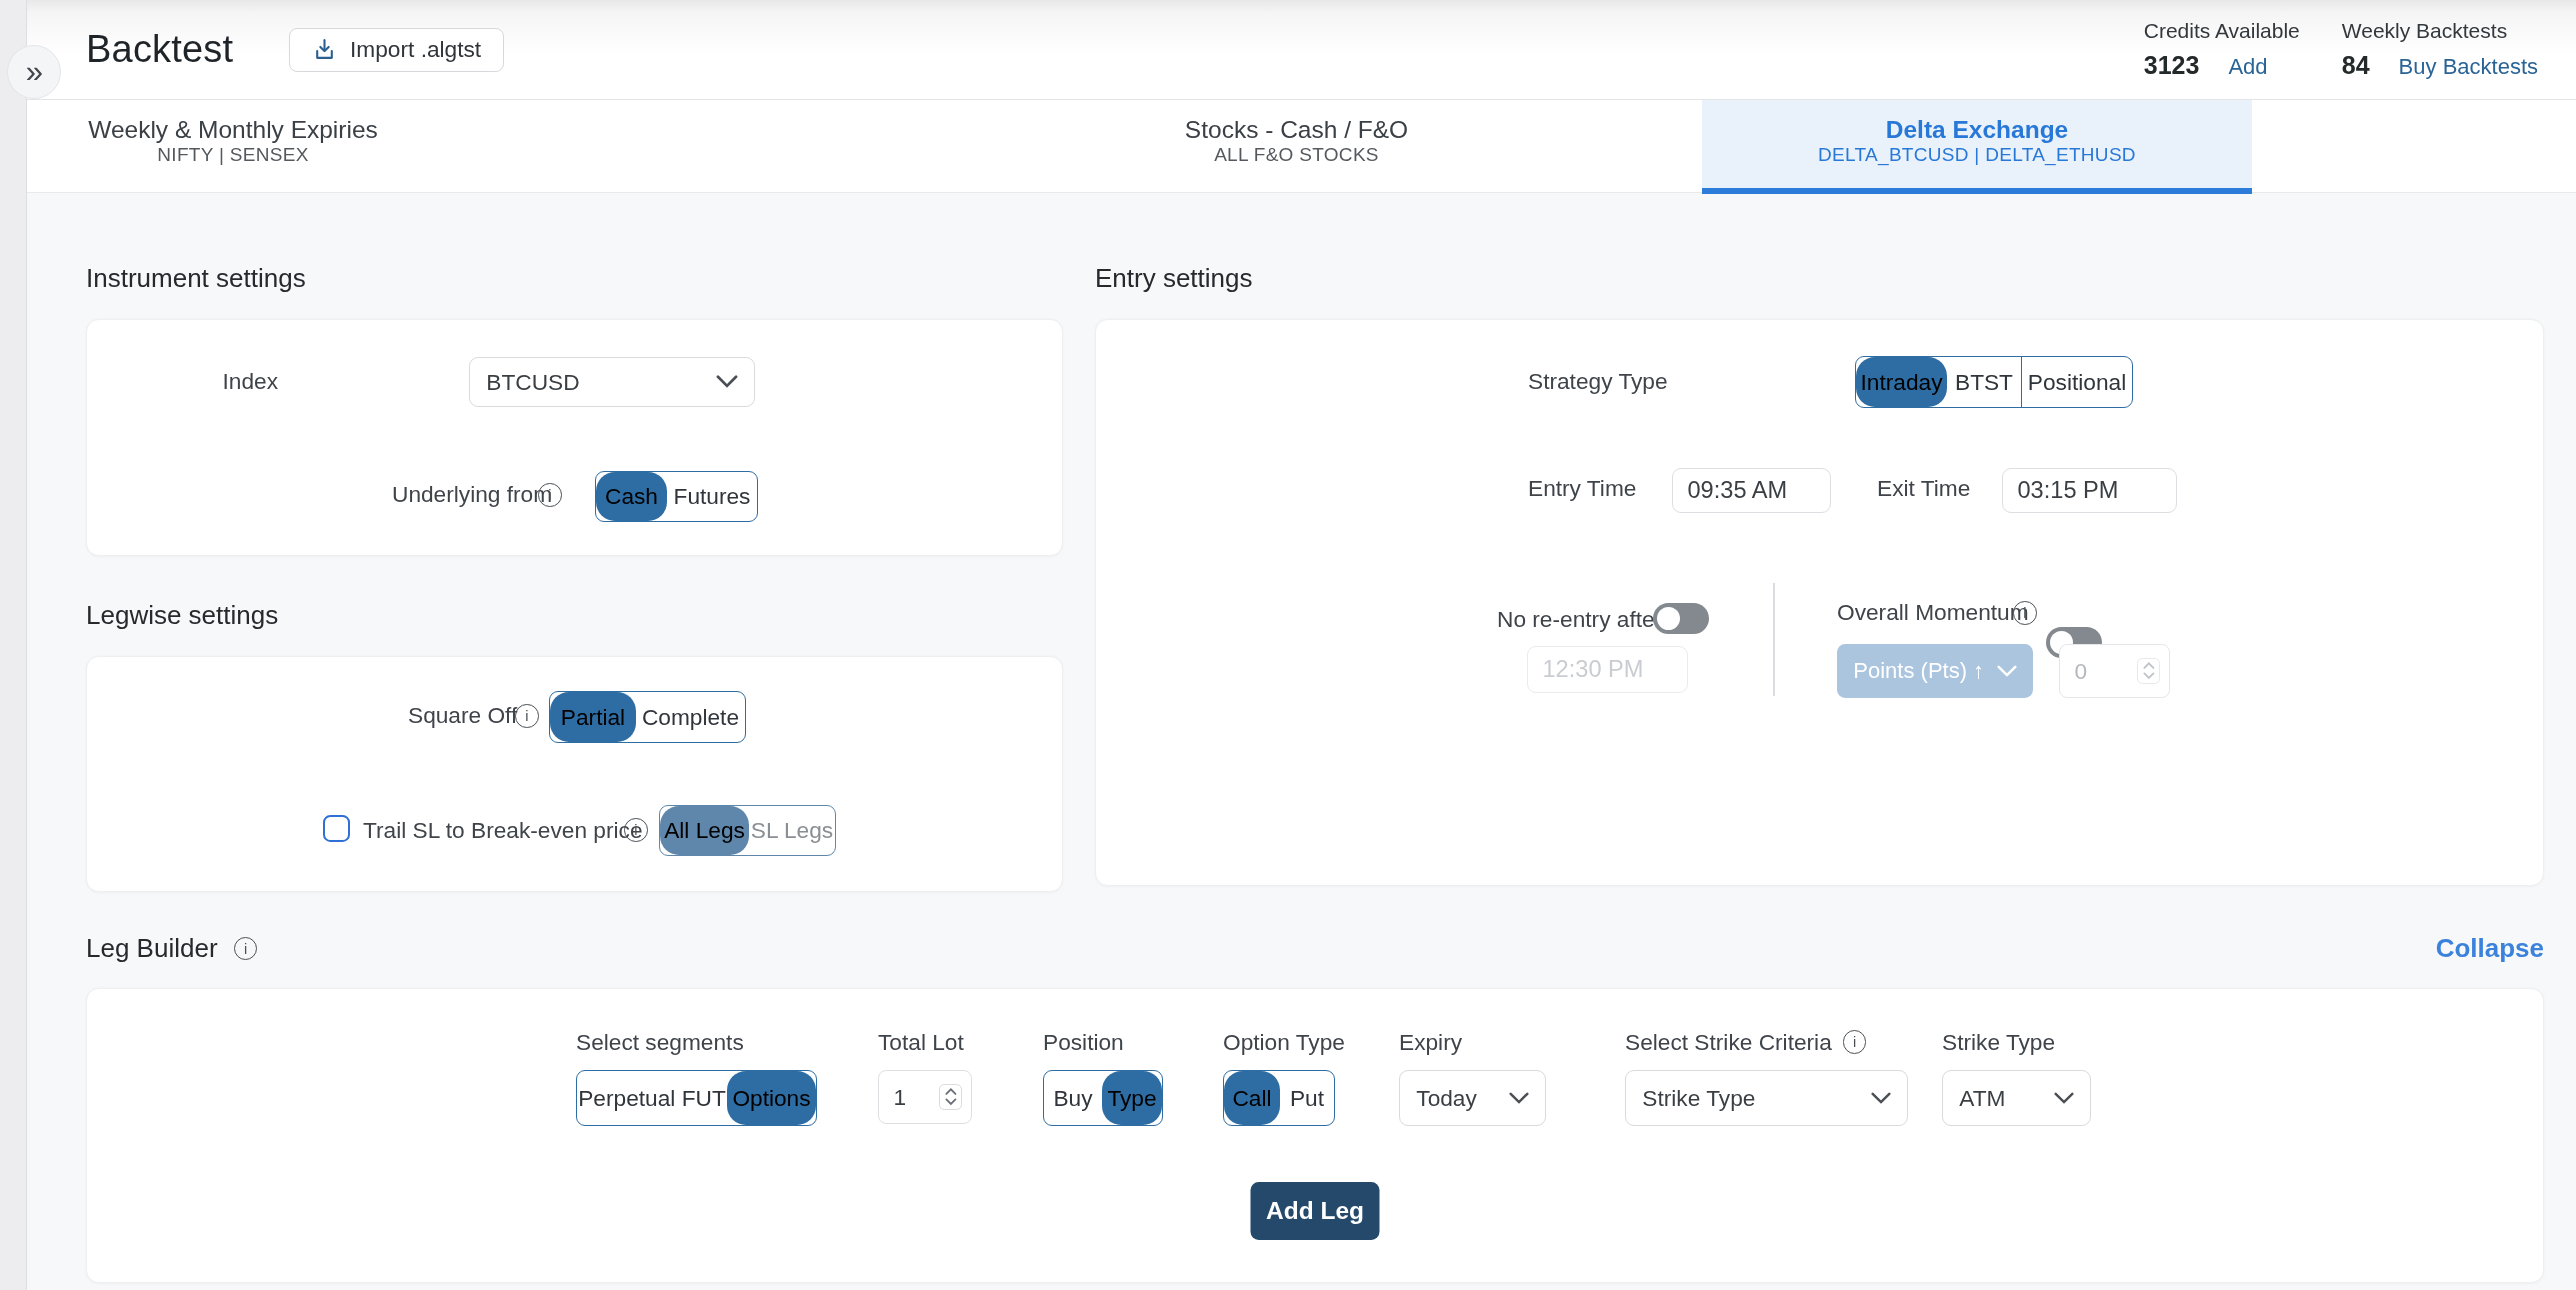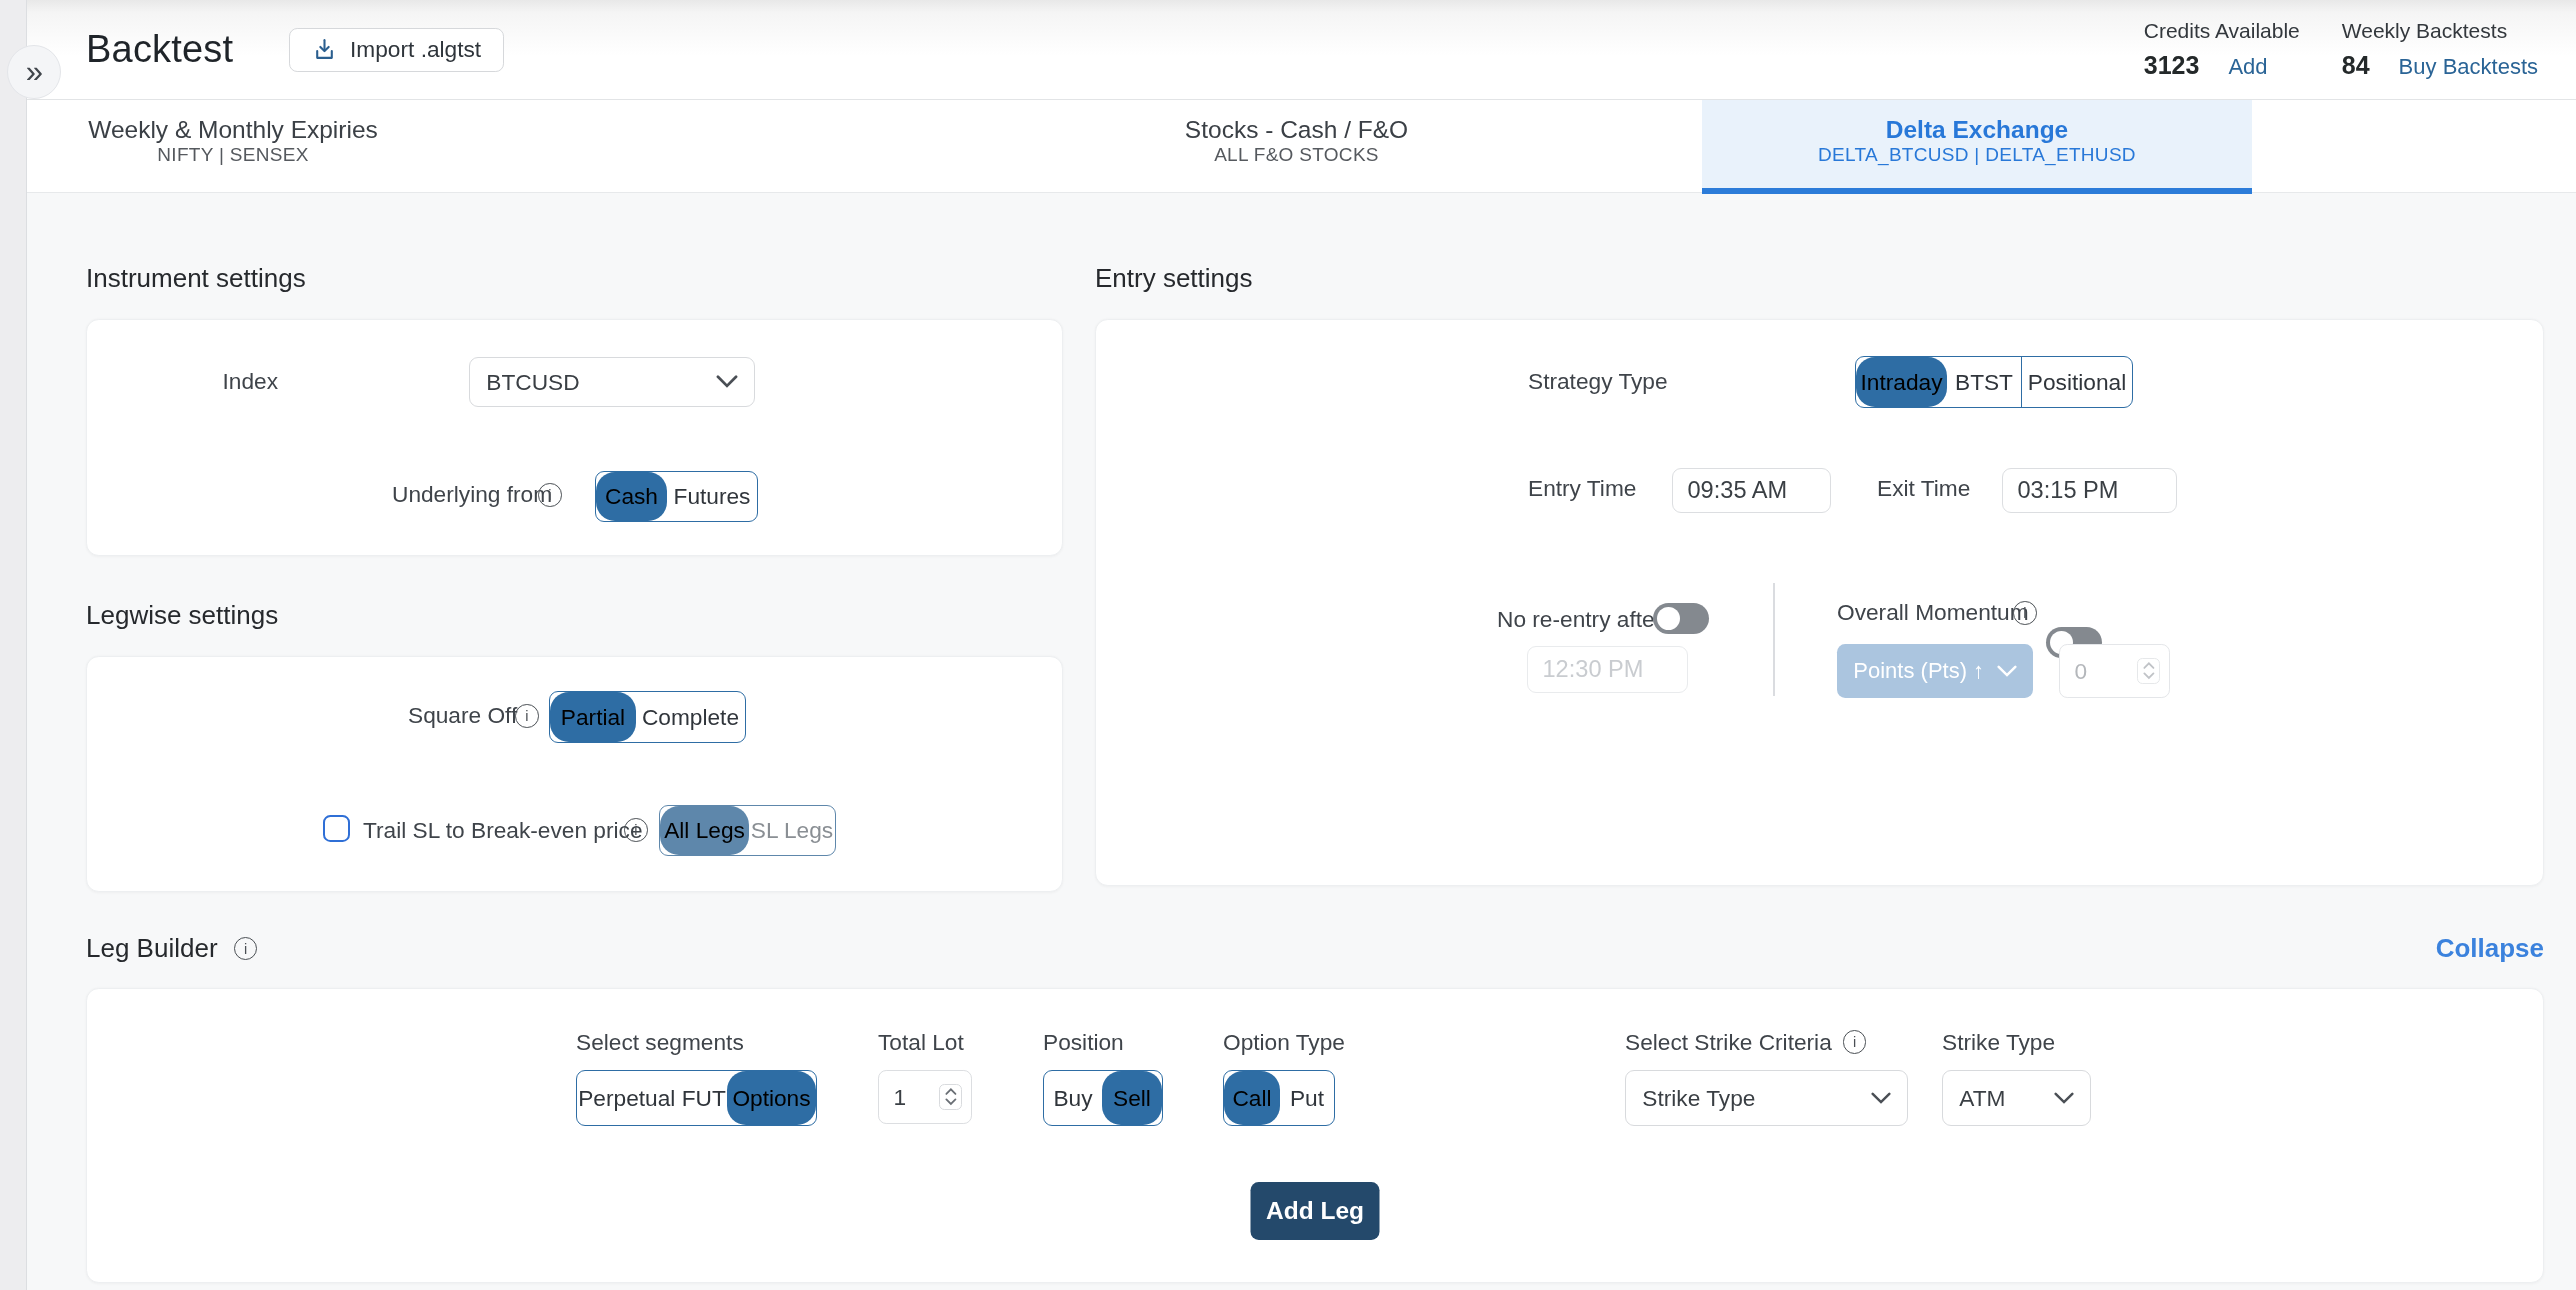--- a/index.html
+++ b/index.html
@@ -289,32 +289,41 @@
                   <path d="M1.5 1.5l5 5 5-5"></path>
                 </svg>
             </span>
           </div>
         </div>
 
         <div class="field" style="left:956px">
           <div class="lbl">Position</div>
           <div class="seg" style="height:56px">
             <div class="opt" style="width:58px">Buy</div>
-            <div class="opt sel" style="width:60px">Sell</div>
+            <div class="opt sel" style="width:60px">Type</div>
           </div>
         </div>
 
         <div class="field" style="left:1136px">
           <div class="lbl">Option Type</div>
           <div class="seg" style="height:56px">
             <div class="opt sel" style="width:56px">Call</div>
             <div class="opt" style="width:54px">Put</div>
           </div>
         </div>
 
+        <div class="field" style="left:1312px">
+          <div class="lbl">Expiry</div>
+          <div class="select" style="width:147px;height:56px">
+            <span>Today</span>
+            <svg class="chev" width="20" height="12.7" viewBox="0 0 24 15" fill="none" stroke="#4a4f55" stroke-width="3" stroke-linecap="round">
+                <path d="M2 2l10 10L22 2"></path>
+              </svg>
+          </div>
+        </div>
 
         <div class="field" style="left:1538px">
           <div class="lbl">
             <span>Select Strike Criteria</span>
             <span class="info">i</span>
           </div>
           <div class="select" style="width:283px;height:56px">
             <span>Strike Type</span>
             <svg class="chev" width="20" height="12.7" viewBox="0 0 24 15" fill="none" stroke="#4a4f55" stroke-width="3" stroke-linecap="round">
                 <path d="M2 2l10 10L22 2"></path>

